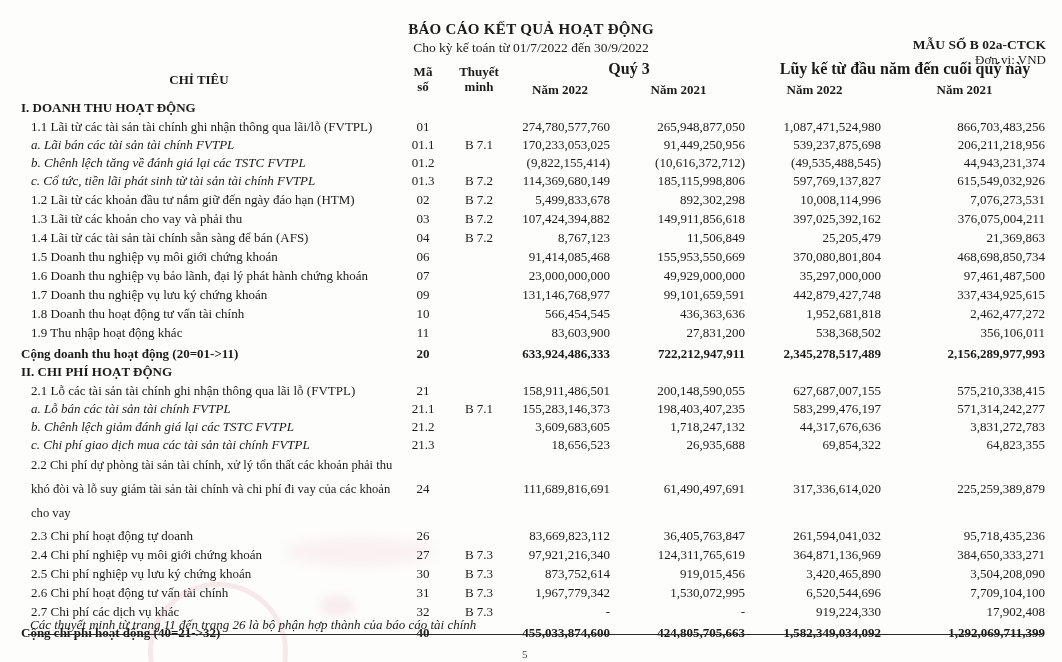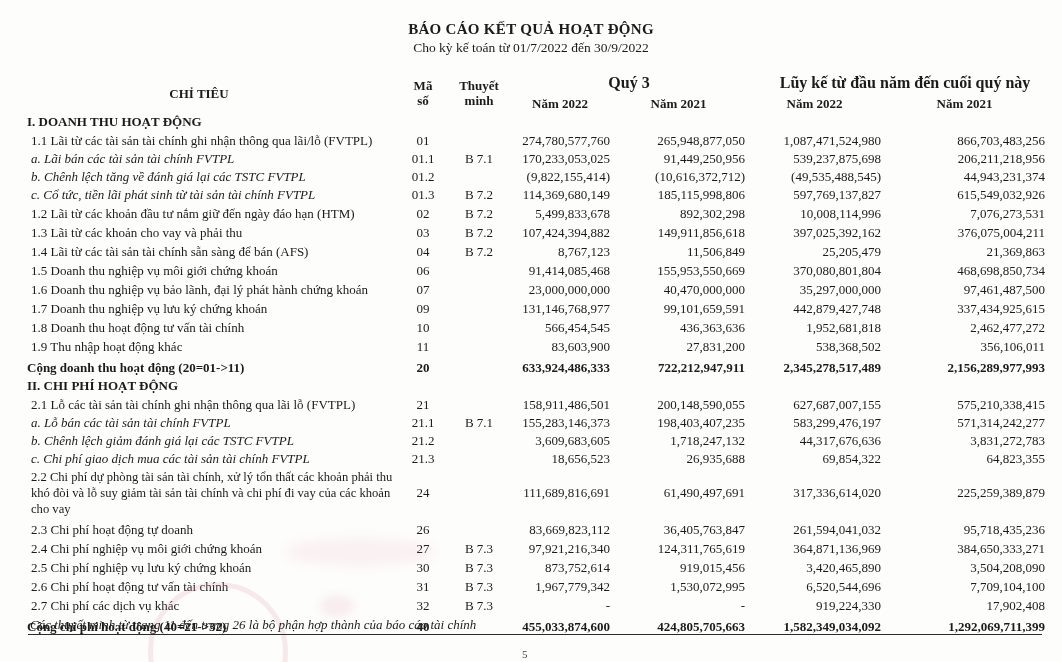--- a/index.html
+++ b/index.html
@@ -10,64 +10,68 @@
     font-family:"Liberation Serif","DejaVu Serif",serif;
     color:var(--ink,#1b1b1b);
     overflow:hidden;
   }
   .title-block { text-align:center; padding-top:21px; }
   .title { font-size:15px; font-weight:bold; letter-spacing:.3px; }
   .subtitle { font-size:13.5px; margin-top:2px; }
   .form-block { position:absolute; top:37px; right:16px; text-align:right; line-height:15px; }
   .form-no { font-size:13.5px; font-weight:bold; }
   .unit { font-size:13px; }
-  table.report { position:absolute; top:74px; left:0; width:1062px; border-collapse:collapse; font-size:13px; table-layout:fixed; }
+  table.report { position:absolute; top:60px; left:0; width:1062px; border-collapse:collapse; font-size:13px; table-layout:fixed; }
   th,td { padding:0; vertical-align:bottom; }
   thead th { font-weight:bold; }
   th.grp { vertical-align:bottom; height:16px; font-size:16px; }
   th.rspan { vertical-align:middle; text-align:center; line-height:15px; }
   tr.h2 th { height:20px; }
   th.ynum { text-align:center; }
   td.c-code, th.c-code { text-align:center; }
   td.c-note, th.c-note { text-align:center; }
   td.c-num { text-align:right; white-space:nowrap; }
   td:nth-child(4), th.pad-a { padding-right:2px; }
   td:nth-child(5), th.pad-b { padding-right:3px; }
   td:nth-child(6), th.pad-c { padding-right:3px; }
   td:nth-child(7), th.pad-d { padding-right:17px; }
   tr.section td { font-weight:bold; height:18px; }
   tr.normal td  { height:19px; }
   tr.sub td     { height:18px; }
   tr.sub td:first-child { font-style:italic; }
   tr.total td   { font-weight:bold; height:21px; }
   tr.multi td   { height:52px; vertical-align:middle; }
-  tr.multi td:first-child { white-space:normal; line-height:16px; font-size:12.6px; }
+  tr.multi td:first-child { white-space:normal; line-height:24px; font-size:12.6px; }
   td:first-child { white-space:nowrap; overflow:visible; }
   tr.normal td:first-child, tr.sub td:first-child, tr.multi td:first-child { padding-left:31px; }
-  tr.section td:first-child, tr.total td:first-child { padding-left:27px; }
+  tr.section td:first-child, tr.total td:first-child { padding-left:21px; }
   .footer-rule { position:absolute; left:28px; width:1014px; top:634px; border-top:1.3px solid #2b2b2b; }
   .footer-note { position:absolute; left:30px; top:617px; font-style:italic; font-size:13px; }
   .page-number { position:absolute; left:522px; top:648px; font-size:11px; color:#444; }
   .stamp-arc { position:absolute; left:148px; top:582px; width:130px; height:130px;
                border:5px solid var(--stamp,#e08ca0); border-radius:50%; opacity:.18; }
   .stamp-blob1 { position:absolute; left:285px; top:538px; width:150px; height:28px;
                  background:var(--stamp,#e08ca0); opacity:.10; border-radius:50%; filter:blur(6px); }
   .stamp-blob2 { position:absolute; left:320px; top:595px; width:34px; height:22px;
                  background:var(--stamp,#e08ca0); opacity:.14; border-radius:50%; filter:blur(4px); }
 </style>
 </head>
 <body>
 
 <div class="page">
 
   <div class="title-block">
     <div class="title">BÁO CÁO KẾT QUẢ HOẠT ĐỘNG</div>
     <div class="subtitle">Cho kỳ kế toán từ 01/7/2022 đến 30/9/2022</div>
   </div>
 
+  <div class="form-block">
+    <div class="form-no">MẪU SỐ B 02a-CTCK</div>
+    <div class="unit">Đơn vị: VND</div>
+  </div>
 
   <table class="report">
     <colgroup>
       <col style="width:398px">
         <col style="width:50px">
         <col style="width:62px">
       <col style="width:102px">
         <col style="width:136px">
         <col style="width:136px">
         <col style="width:178px">
@@ -173,21 +177,21 @@
       <td class="c-num">91,414,085,468</td>
       <td class="c-num">155,953,550,669</td>
       <td class="c-num">370,080,801,804</td>
       <td class="c-num">468,698,850,734</td>
     </tr>
         <tr class="normal">
       <td class="c-label">1.6 Doanh thu nghiệp vụ bảo lãnh, đại lý phát hành chứng khoán</td>
       <td class="c-code">07</td>
       <td class="c-note"></td>
       <td class="c-num">23,000,000,000</td>
-      <td class="c-num">40,470,000,000</td>
+      <td class="c-num">49,929,000,000</td>
       <td class="c-num">35,297,000,000</td>
       <td class="c-num">97,461,487,500</td>
     </tr>
         <tr class="normal">
       <td class="c-label">1.7 Doanh thu nghiệp vụ lưu ký chứng khoán</td>
       <td class="c-code">09</td>
       <td class="c-note"></td>
       <td class="c-num">131,146,768,977</td>
       <td class="c-num">99,101,659,591</td>
       <td class="c-num">442,879,427,748</td>

